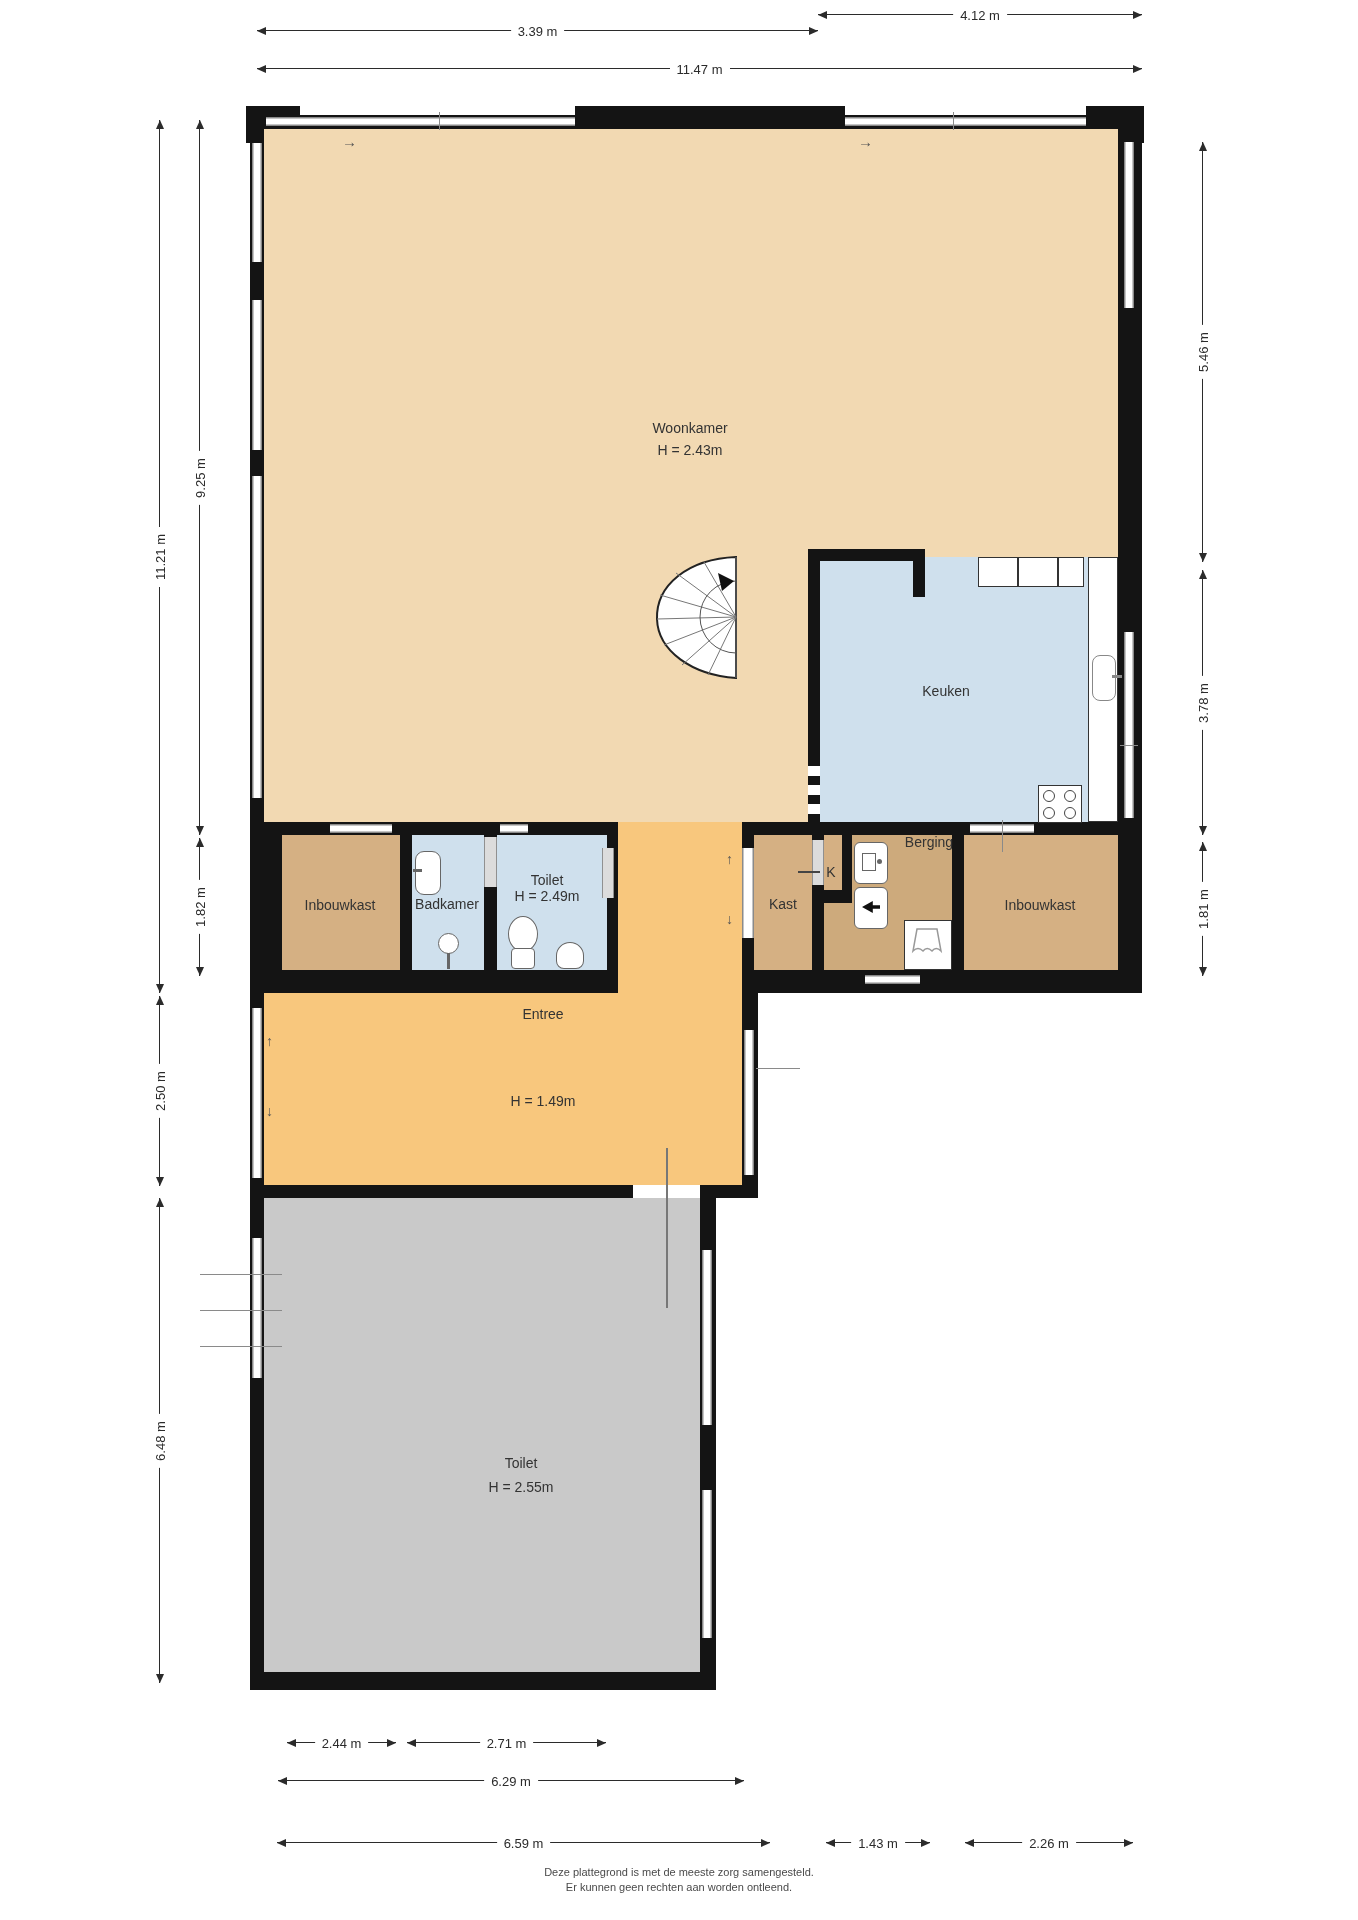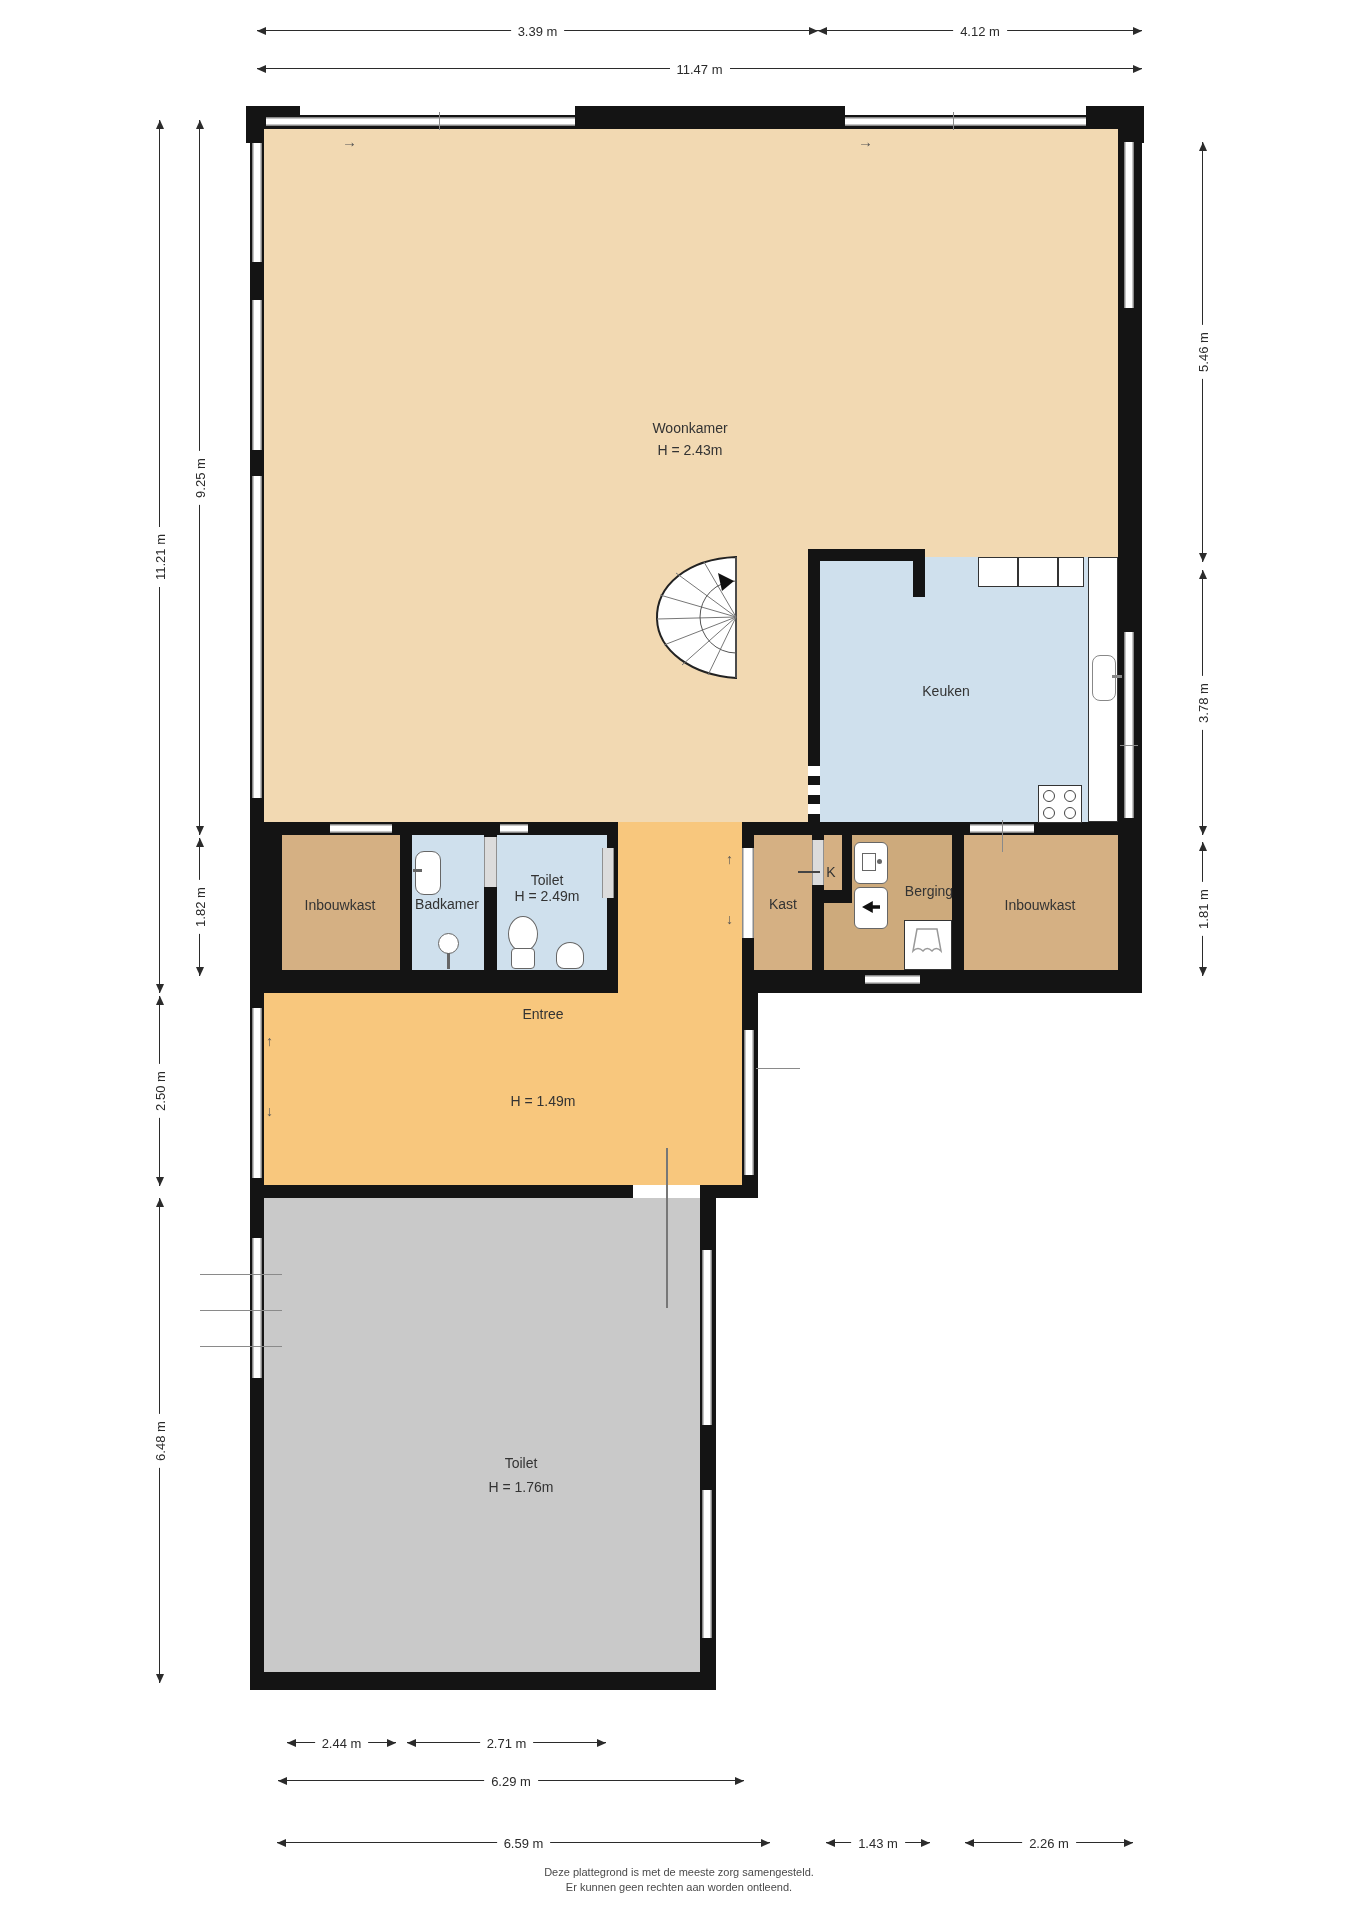--- a/index.html
+++ b/index.html
@@ -172,31 +172,31 @@
 
   <div class="abs room-label" style="left:690px;top:428px;">Woonkamer</div>
   <div class="abs room-label" style="left:690px;top:450px;">H = 2.43m</div>
   <div class="abs room-label" style="left:946px;top:691px;">Keuken</div>
   <div class="abs room-label" style="left:340px;top:905px;">Inbouwkast</div>
   <div class="abs room-label" style="left:447px;top:904px;">Badkamer</div>
   <div class="abs room-label" style="left:547px;top:880px;">Toilet</div>
   <div class="abs room-label" style="left:547px;top:896px;">H = 2.49m</div>
   <div class="abs room-label" style="left:783px;top:904px;">Kast</div>
   <div class="abs room-label" style="left:831px;top:872px;">K</div>
-  <div class="abs room-label" style="left:909px;top:891px;padding-left:40px;">Berging</div>
+  <div class="abs room-label" style="left:909px;top:842px;padding-left:40px;">Berging</div>
   <div class="abs room-label" style="left:1040px;top:905px;">Inbouwkast</div>
   <div class="abs room-label" style="left:543px;top:1014px;">Entree</div>
   <div class="abs room-label" style="left:543px;top:1101px;">H = 1.49m</div>
   <div class="abs room-label" style="left:521px;top:1463px;">Toilet</div>
-  <div class="abs room-label" style="left:521px;top:1487px;">H = 1.76m</div>
+  <div class="abs room-label" style="left:521px;top:1487px;">H = 2.55m</div>
 
   <div class="dim-h" style="left:257px;top:30px;width:561px;">
     <span class="dim-label">3.39 m</span>
     </div>
-  <div class="dim-h" style="left:818px;top:30px;width:324px;">
+  <div class="dim-h" style="left:818px;top:14px;width:324px;">
     <span class="dim-label">4.12 m</span>
     </div>
   <div class="dim-h" style="left:257px;top:68px;width:885px;">
     <span class="dim-label">11.47 m</span>
     </div>
 
   <div class="dim-v" style="left:159px;top:120px;height:873px;">
     <span class="dim-label">11.21 m</span>
     </div>
   <div class="dim-v" style="left:199px;top:120px;height:715px;">

